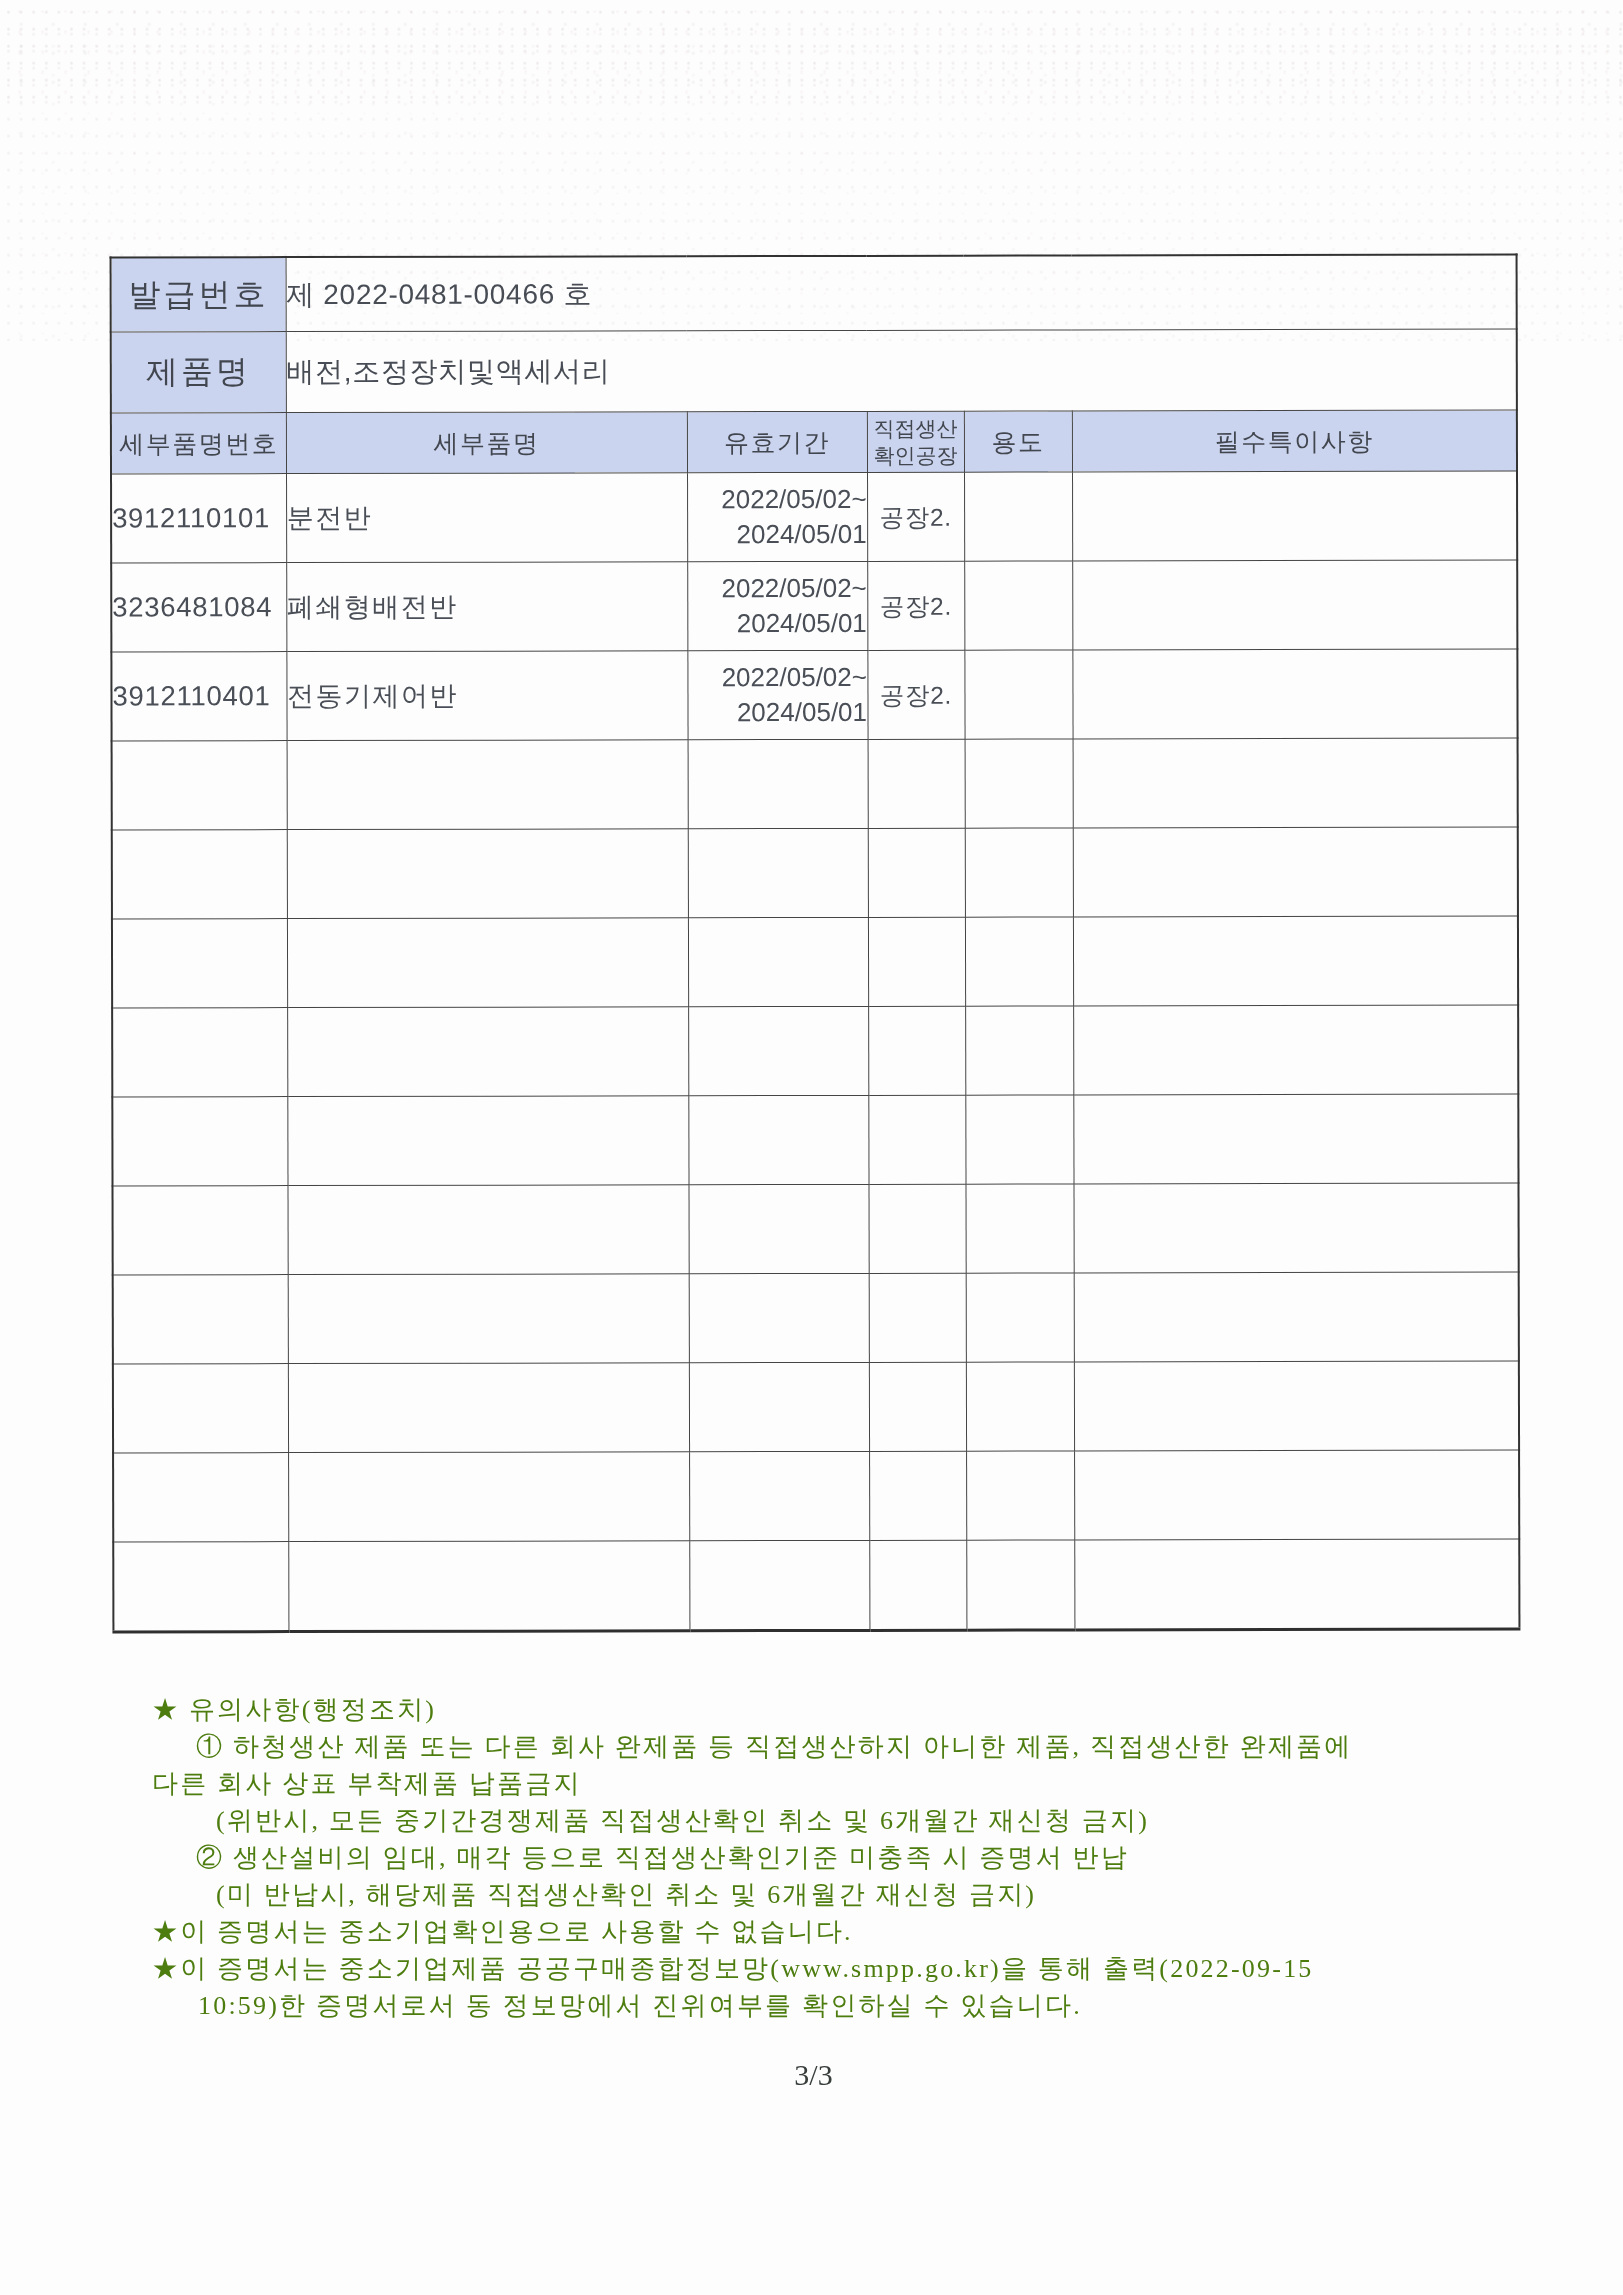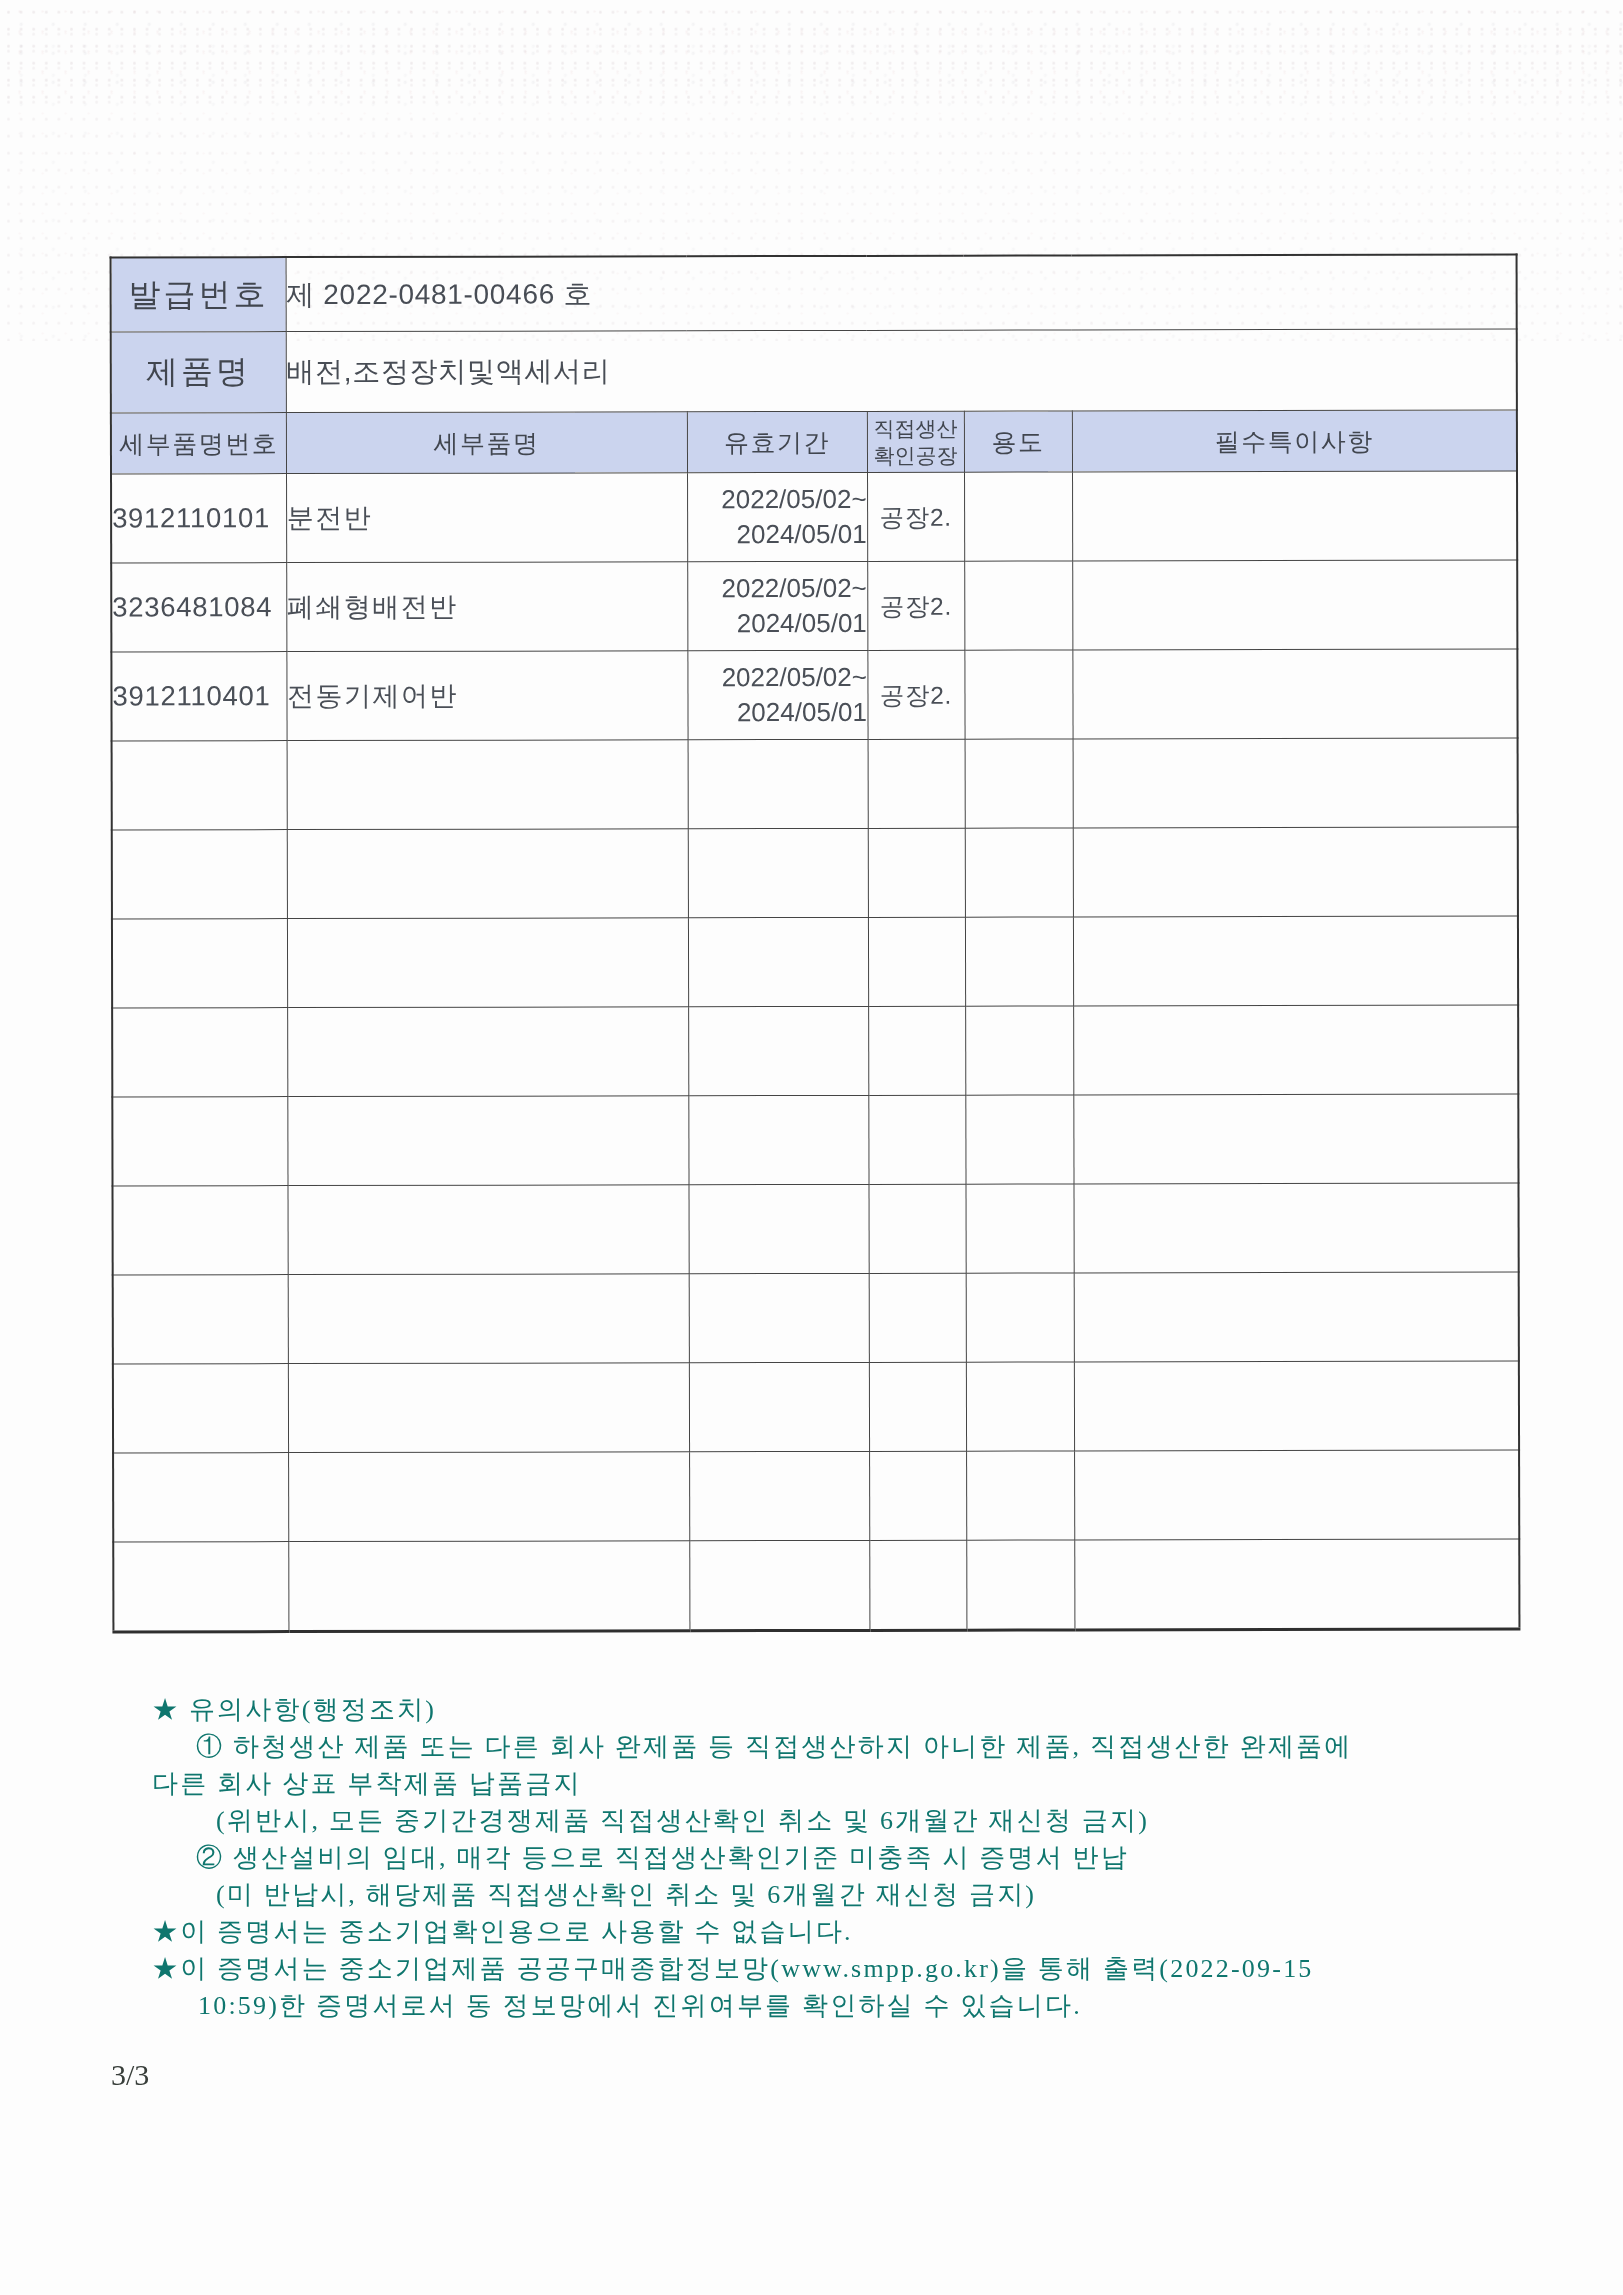--- a/index.html
+++ b/index.html
@@ -83,32 +83,33 @@
   .c-name  { font-size: 27px; padding-left: 15px; letter-spacing: 1.5px; }
   .c-valid { font-size: 26px; text-align: right; white-space: pre-line; line-height: 35px; }
   .c-fact  { font-size: 24.5px; text-align: center; letter-spacing: 0.7px; }
   .c-usage, .c-special { font-size: 24.5px; text-align: center; }
 
   .notes {
     position: absolute; left: 152px; top: 1691px; width: 1366px;
     font-family: "Liberation Serif", serif;
     font-size: 26px;
     line-height: 37px;
-    color: #0f766e;
+    color: #4d7c0f;
     letter-spacing: 2.2px;
   }
   .note-line { white-space: nowrap; }
   .ind-0 { margin-left: 0; }
   .ind-1 { margin-left: 44px; }
   .ind-2 { }
   .ind-3 { margin-left: 64px; }
   .ind-4 { margin-left: 46px; }
 
   .page-number {
     position: absolute; left: 111px; top: 2058px; width: 1405px;
+    text-align: center;
     font-family: "Liberation Serif", serif;
     font-size: 30px;
     color: #383e3a;
   }
 </style>
 </head>
 <body>
 
 <div class="page">
 

